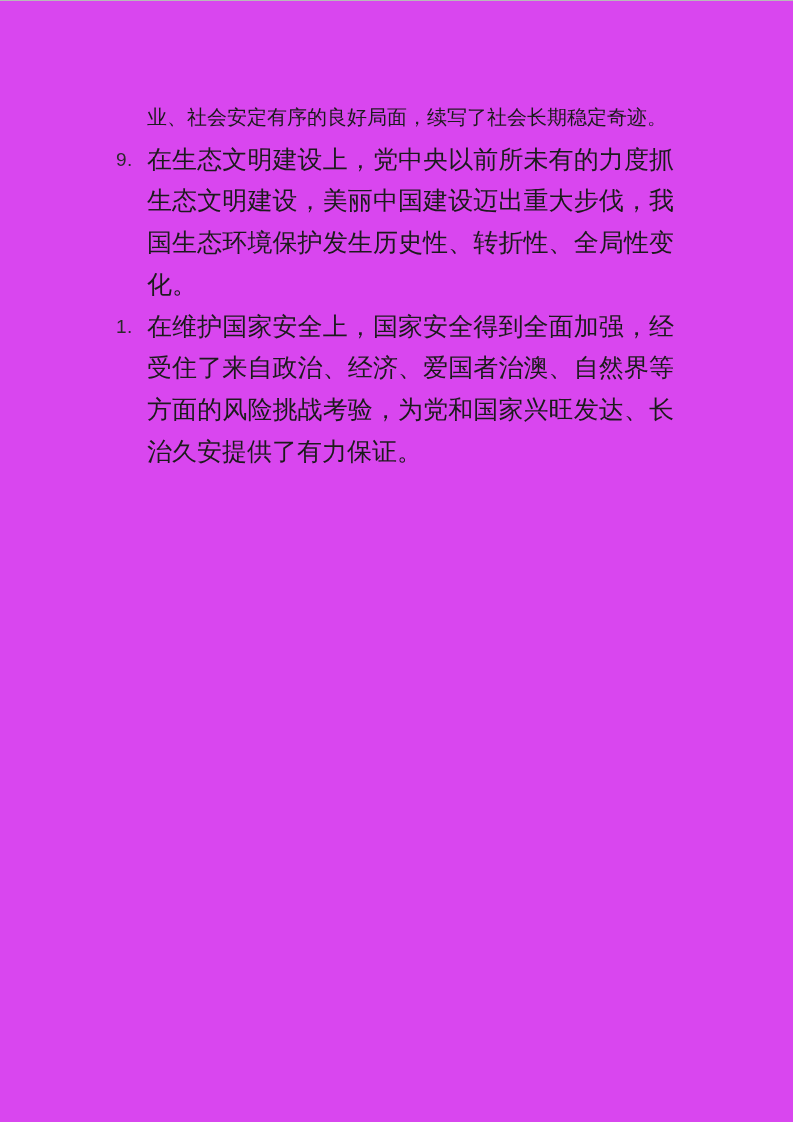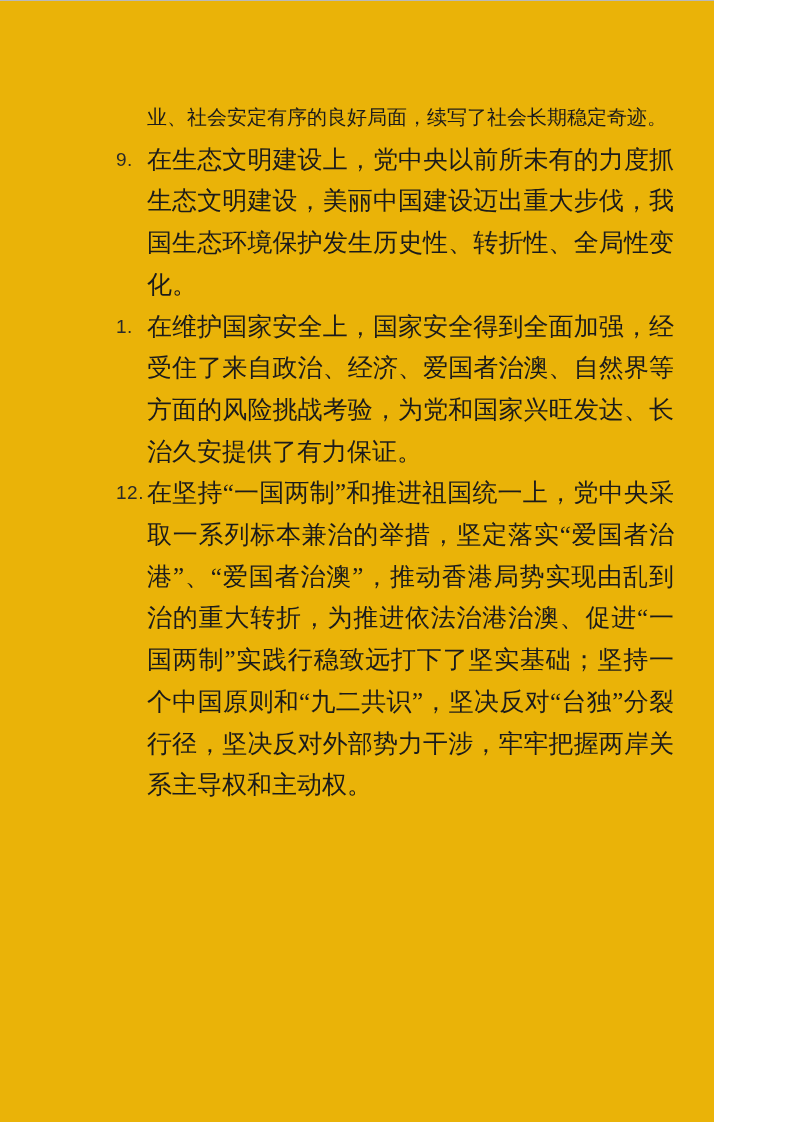--- a/index.html
+++ b/index.html
@@ -2,23 +2,23 @@
 <html lang="zh"><head>
 <meta charset="utf-8">
 <style>
   html, body {
     margin: 0;
     padding: 0;
     background: #ffffff;
   }
   .page {
     position: relative;
-    width: 714px;
+    width: 793px;
     height: 1122px;
-    background: #eab308;
+    background: #d946ef;
     overflow: hidden;
     border-top: 1px solid #b9b9b9;
     box-sizing: border-box;
     font-family: "Liberation Serif", "DejaVu Serif", serif;
     color: #1b1b1b;
   }
   .content {
     position: absolute;
     left: 116px;
     top: 96px;
@@ -63,20 +63,16 @@
       <span class="num">9.</span>
       <div class="text">在生态文明建设上，党中央以前所未有的力度抓生态文明建设，美丽中国建设迈出重大步伐，我国生态环境保护发生历史性、转折性、全局性变化。</div>
     </div>
 
 
     <div class="item">
       <span class="num">1.</span>
       <div class="text">在维护国家安全上，国家安全得到全面加强，经受住了来自政治、经济、爱国者治澳、自然界等方面的风险挑战考验，为党和国家兴旺发达、长治久安提供了有力保证。</div>
     </div>
 
-    <div class="item">
-      <span class="num">12.</span>
-      <div class="text">在坚持“一国两制”和推进祖国统一上，党中央采取一系列标本兼治的举措，坚定落实“爱国者治港”、“爱国者治澳”，推动香港局势实现由乱到治的重大转折，为推进依法治港治澳、促进“一国两制”实践行稳致远打下了坚实基础；坚持一个中国原则和“九二共识”，坚决反对“台独”分裂行径，坚决反对外部势力干涉，牢牢把握两岸关系主导权和主动权。</div>
-    </div>
 
 
   </div>
 </div>
 
 </body></html>

